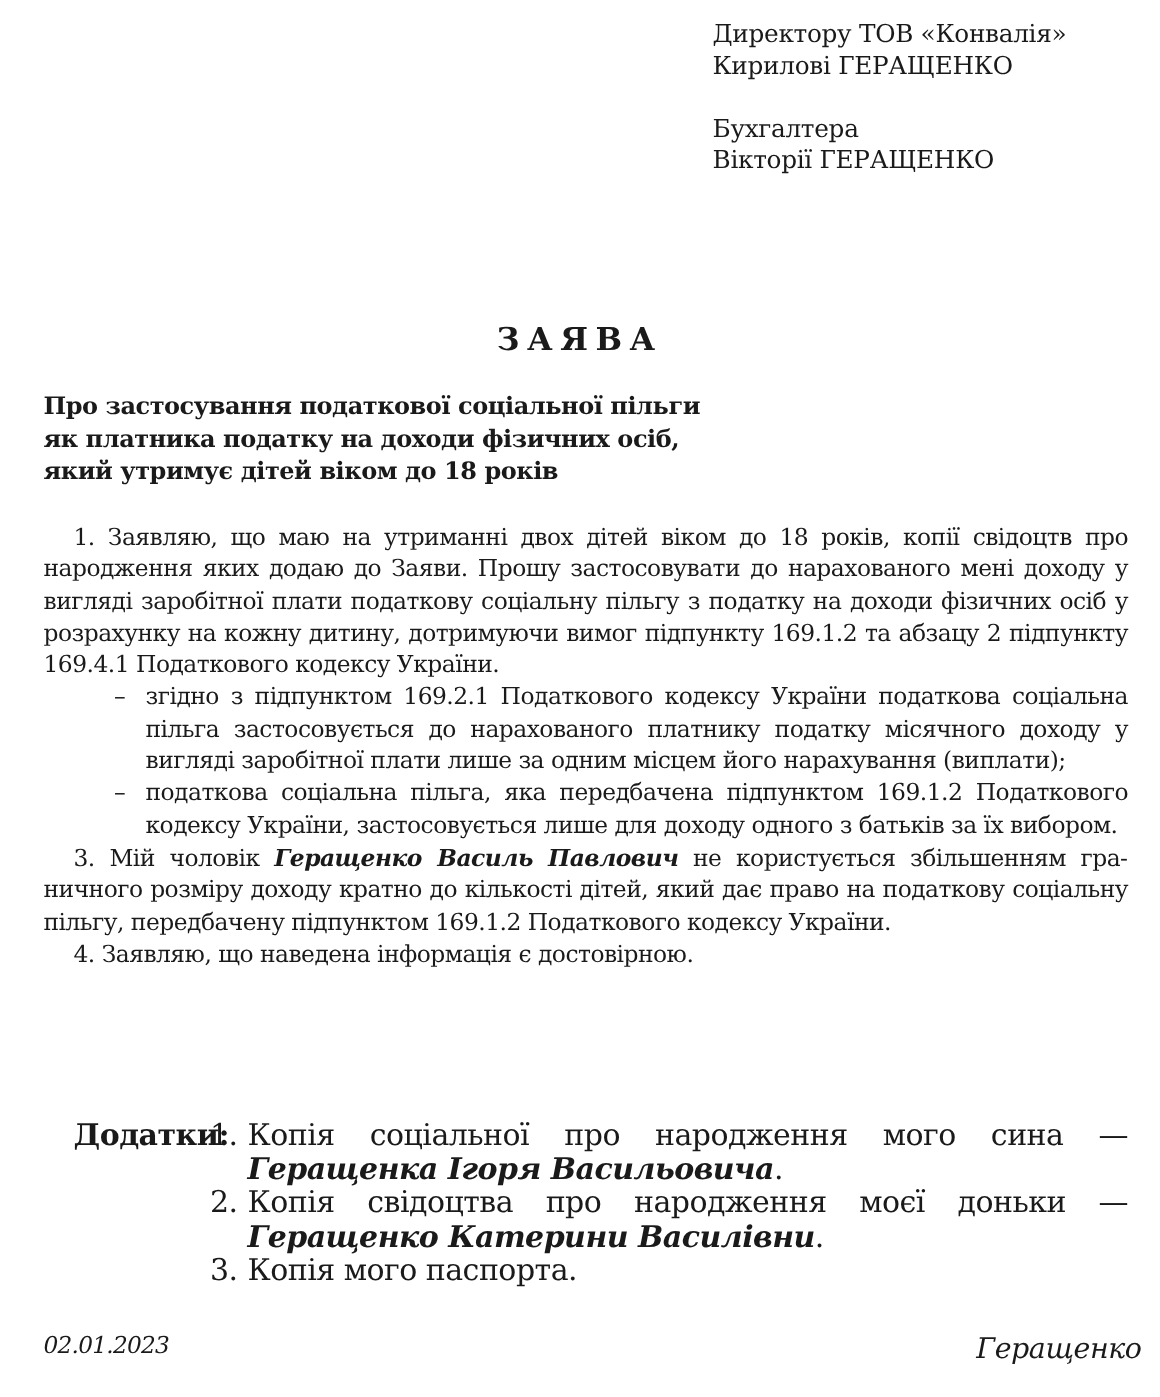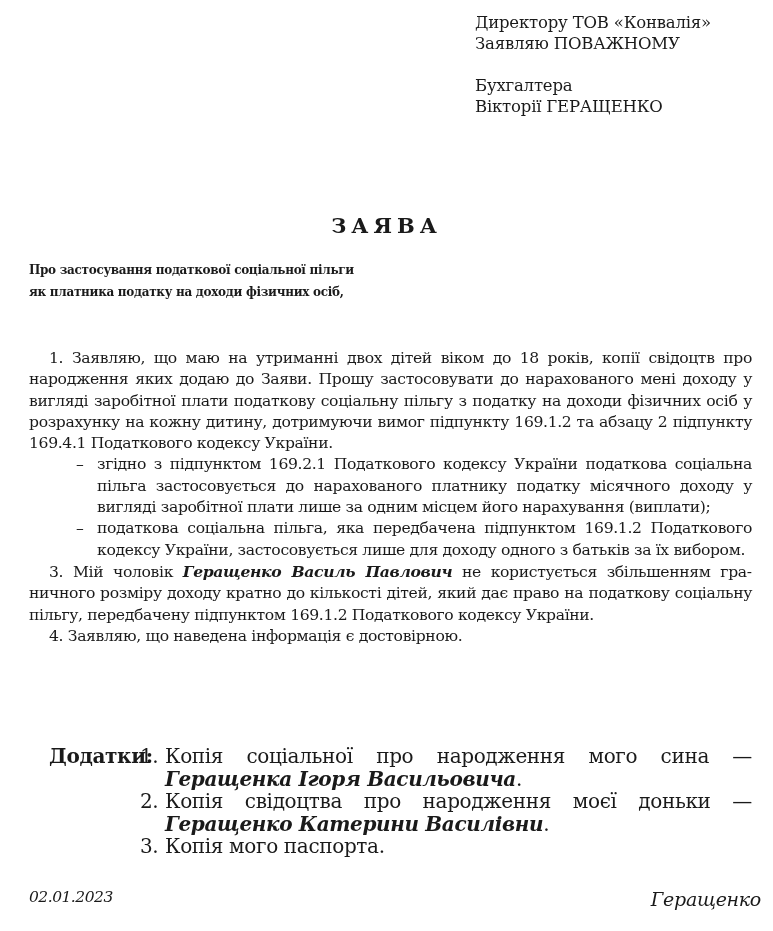--- a/index.html
+++ b/index.html
@@ -16,21 +16,21 @@
   }
   .addr-block { margin-bottom: 21px; }
   .addr-block div { white-space: nowrap; }
 
   .doc-title {
     position: absolute; left: 0; width: 773px; top: 213px; text-align: center;
     font-weight: bold; font-size: 21px; letter-spacing: 5px;
   }
   .subject {
     position: absolute; left: 29px; top: 260px; width: 460px;
-    font-weight: bold; font-size: 12px; line-height: 21.5px; letter-spacing: -0.3px;
+    font-weight: bold; font-size: 16px; line-height: 21.5px; letter-spacing: -0.3px;
   }
   .subject div { white-space: nowrap; }
 
   .body-text {
     position: absolute; left: 29px; top: 348px; width: 723px;
     font-size: 15.6px; line-height: 21.3px; letter-spacing: -0.35px;
   }
   .para { text-indent: 20px; text-align: justify; margin: 0; hyphens: manual; }
   .bullets { list-style: none; margin: 0; padding: 0 0 0 68px; }
   .bullets li { position: relative; text-align: justify; }
@@ -56,33 +56,34 @@
   }
 </style>
 </head>
 <body>
 
 <div class="page">
 
   <div class="addressee">
     <div class="addr-block">
       <div>Директору ТОВ «Конвалія»</div>
-      <div>Заявляю ПОВАЖНОМУ</div>
+      <div>Кирилові ГЕРАЩЕНКО</div>
     </div>
     <div class="addr-block">
       <div>Бухгалтера</div>
       <div>Вікторії ГЕРАЩЕНКО</div>
     </div>
   </div>
 
   <div class="doc-title">ЗАЯВА</div>
 
   <div class="subject">
     <div>Про застосування податкової соціальної пільги</div>
     <div>як платника податку на доходи фізичних осіб,</div>
+    <div>який утримує дітей віком до 18 років</div>
   </div>
 
   <div class="body-text">
     <p class="para">1. Заявляю, що маю на утриманні двох дітей віком до 18 років, копії свідоцтв про народження яких додаю до Заяви. Прошу застосовувати до нарахованого мені доходу у вигляді заробітної плати податкову соціальну пільгу з податку на доходи фізичних осіб у розрахунку на кожну дитину, дотримуючи вимог підпункту 169.1.2 та абзацу 2 підпункту 169.4.1 Податкового кодексу України.</p>
     <ul class="bullets">
       <li>
         <span class="dash">–</span>
         <span>згідно з підпунктом 169.2.1 Податкового кодексу України податкова со­ціальна пільга застосовується до нарахованого платнику податку місячно­го доходу у вигляді заробітної плати лише за одним місцем його нараху­вання (виплати);</span>
       </li>
       <li>

